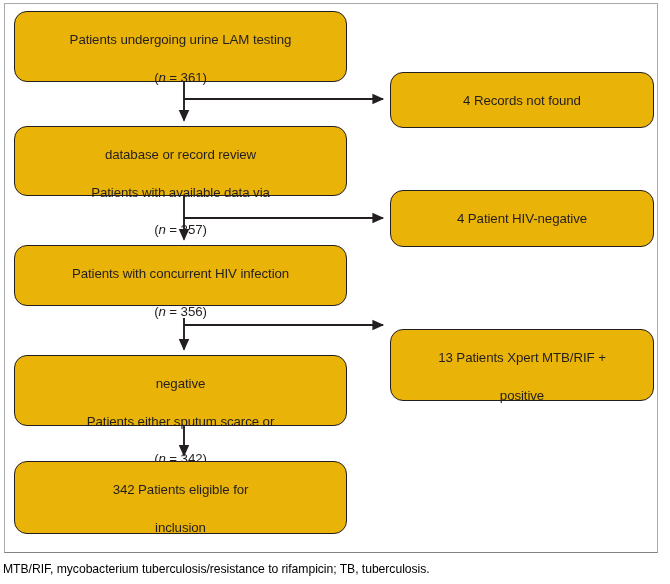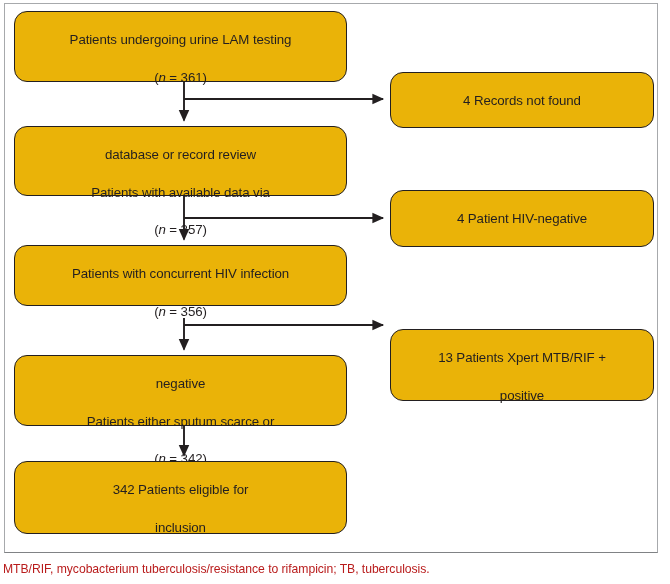--- a/index.html
+++ b/index.html
@@ -84,21 +84,21 @@
   .s3 { top: 289px; height: 72px; margin-top: 40px; }
 
   
   .caption {
     position: absolute;
     left: 3px;
     top: 562px;
     width: 664px;
     font-size: 12.2px;
     line-height: 1.3;
-    color: #b91c1c;
+    color: #000000;
     letter-spacing: -0.05px;
   }
 </style>
 </head>
 <body>
 
 <div id="figure-root">
 
   <div class="frame"></div>
 

